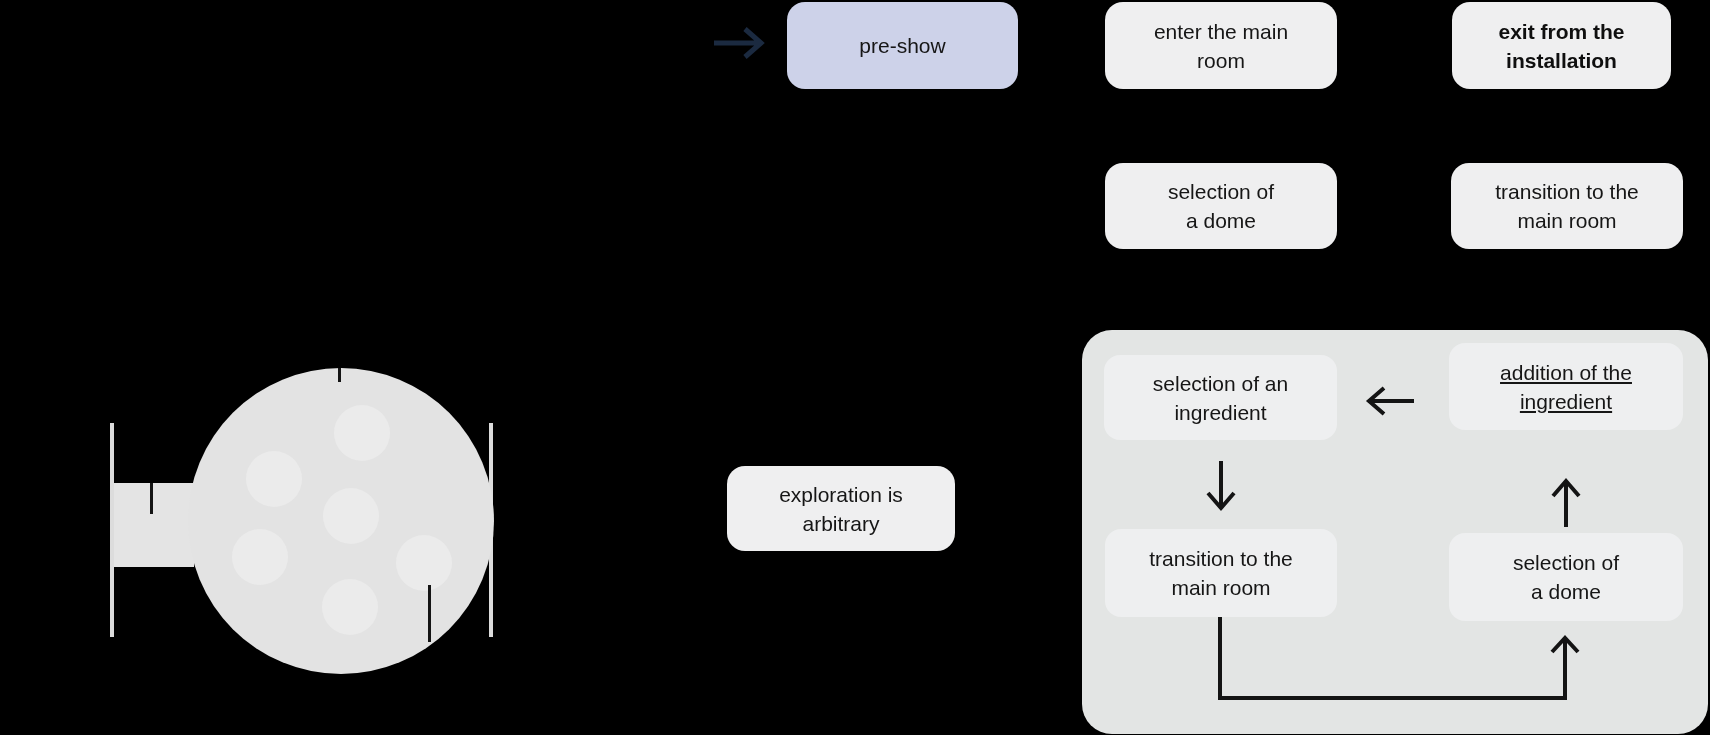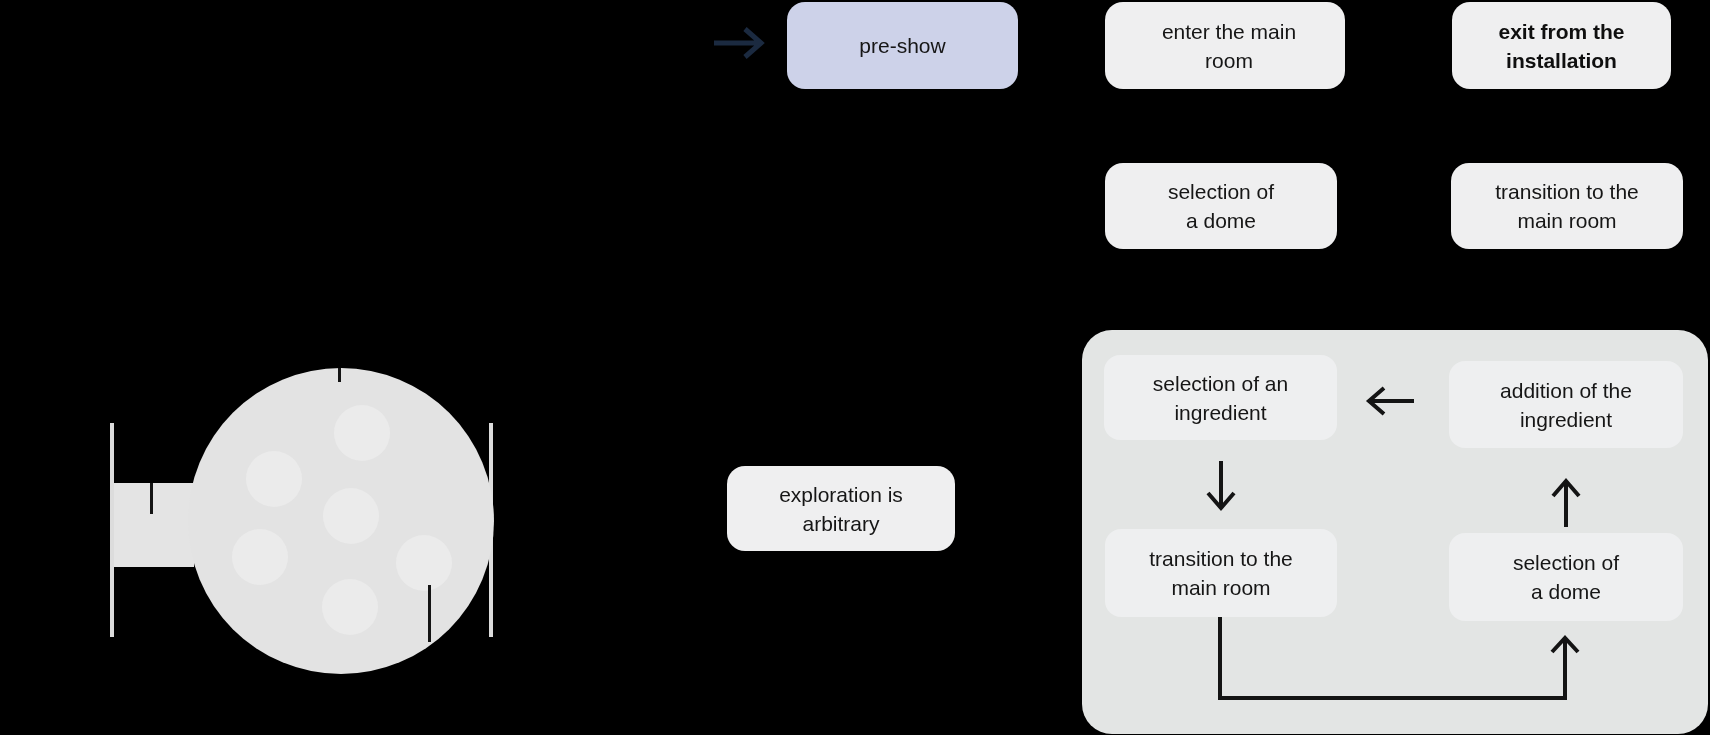--- a/index.html
+++ b/index.html
@@ -50,21 +50,21 @@
 
 <div class="canvas">
 
 
   <svg class="arrow" style="left:711px; top:25px;" width="56" height="36" viewBox="0 0 56 36">
     <path d="M3 18 H 50 M 34 4 L 50 18 L 34 32" fill="none" stroke="#1b2a40" stroke-width="5" stroke-linecap="butt"></path>
   </svg>
 
   <div class="node accent" style="left:787px; top:2px; width:231px; height:87px;">pre-show</div>
 
-  <div class="node" style="left:1105px; top:2px; width:232px; height:87px;padding-left:8px;">enter the main
+  <div class="node" style="left:1105px; top:2px; width:232px; height:87px;">enter the main
 room</div>
 
   <div class="node bold" style="left:1452px; top:2px; width:219px; height:87px;">exit from the
 installation</div>
 
   <div class="node" style="left:1105px; top:163px; width:232px; height:86px;">selection of
 a dome</div>
 
   <div class="node" style="left:1451px; top:163px; width:232px; height:86px;">transition to the
 main room</div>
@@ -85,21 +85,21 @@
   <div class="shape circle" style="left:322px; top:579px; width:56px; height:56px; background:#ebebeb;"></div>
   <div class="shape" style="left:338px; top:368px; width:3px; height:14px; background:#141414;"></div>
   <div class="shape" style="left:150px; top:483px; width:3px; height:31px; background:#141414;"></div>
   <div class="shape" style="left:428px; top:585px; width:3px; height:57px; background:#141414;"></div>
 
   <div class="panel"></div>
 
   <div class="node panel-node" style="left:1104px; top:355px; width:233px; height:85px;">selection of an
 ingredient</div>
 
-  <div class="node panel-node" style="left:1449px; top:361px; width:234px; height:87px;">addition of the
+  <div class="node panel-node" style="left:1449px; top:343px; width:234px; height:87px;text-decoration:underline;">addition of the
 ingredient</div>
 
   <div class="node panel-node" style="left:1105px; top:529px; width:232px; height:88px;">transition to the
 main room</div>
 
   <div class="node panel-node" style="left:1449px; top:533px; width:234px; height:88px;">selection of
 a dome</div>
 
   <svg class="arrow" style="left:1363px; top:384px;" width="54" height="34" viewBox="0 0 54 34">
     <path d="M51 17 H 7 M 21 4 L 6 17 L 21 30" fill="none" stroke="#141414" stroke-width="4"></path>

